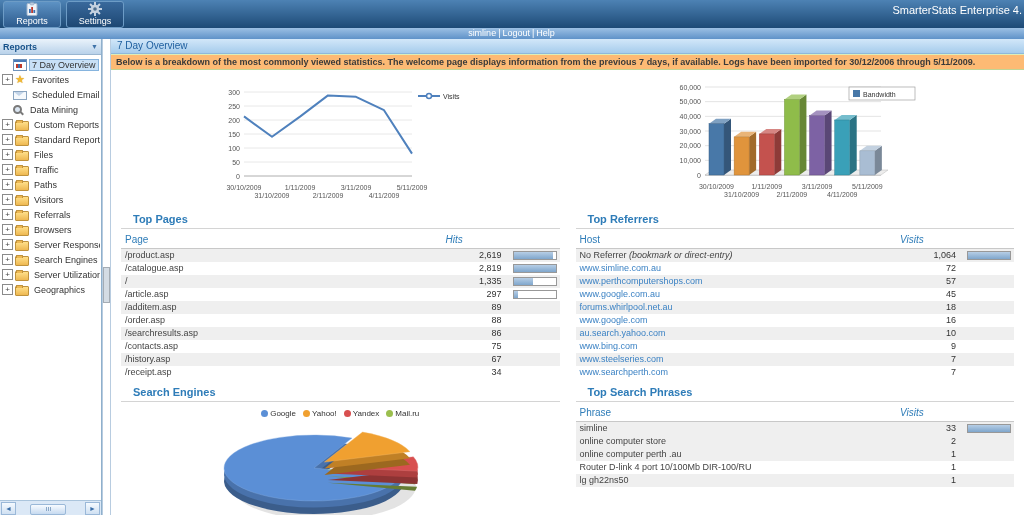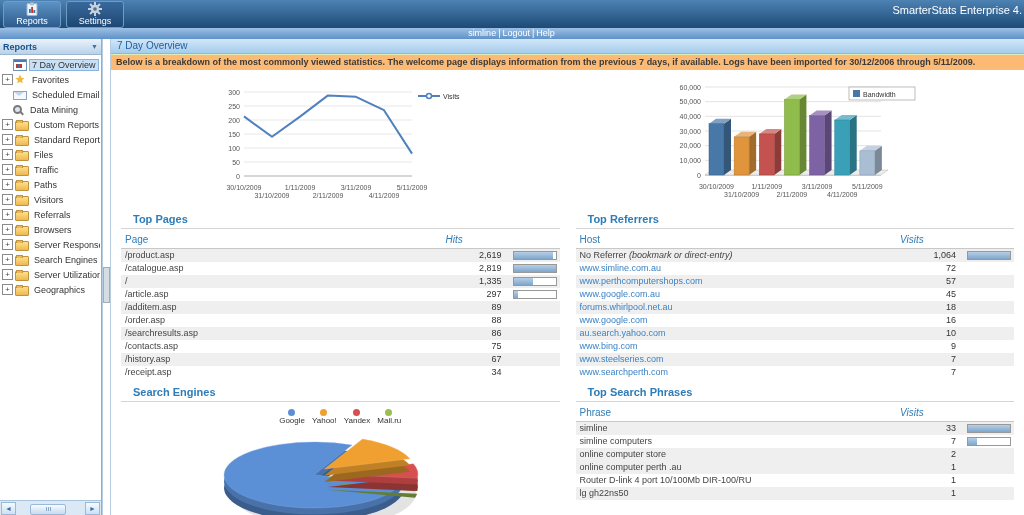--- a/index.html
+++ b/index.html
@@ -78,21 +78,21 @@
   table.stat th.b{width:50px;}
   table.stat td{padding:2px 2px 2px 4px;color:#444;line-height:9px;height:9px;white-space:nowrap;overflow:hidden;}
   table.stat tr.alt{background:#efefef;}
   table.stat td.v{text-align:right;color:#333;}
   .barwrap{width:42px;height:7px;border:1px solid #989898;background:#fff;margin-left:5px;}
   .barfill{height:100%;background:linear-gradient(#b6cee6,#7fa6cc);}
   a.hostlink{color:#3b82c4;text-decoration:none;cursor:pointer;}
   .note{font-style:italic;}
   .pielegend{display:flex;justify-content:center;gap:7px;font-size:8px;color:#333;padding:6px 0 2px 0;}
   .pielegend .dot{width:7px;height:7px;border-radius:50%;display:inline-block;margin-right:2px;}
-  .pie-item{display:flex;align-items:center;flex-direction:column;}
+  .pie-item{display:flex;align-items:center;}
 </style>
 </head>
 <body>
 
 <div class="topbar">
   <div class="tab active">
     <span class="tabicon">
       <svg width="14" height="14" viewBox="0 0 14 14">
         <rect x="2" y="1.5" width="10" height="12" rx="1" fill="#eef3f8" stroke="#9fb4cc"></rect>
         <rect x="5" y="0.5" width="4" height="2.5" rx="1" fill="#b9cadd" stroke="#8aa0bc" stroke-width="0.5"></rect>
@@ -513,29 +513,20 @@
             <tbody>
                 <tr class="alt">
                   <td><span>simline</span></td>
                   <td class="v">33</td>
                   <td class="b">
                     <div class="barwrap">
                       <div class="barfill" style="width: 100%;"></div>
                     </div>
                   </td>
                 </tr>
-                <tr>
-                  <td><span>simline computers</span></td>
-                  <td class="v">7</td>
-                  <td class="b">
-                    <div class="barwrap">
-                      <div class="barfill" style="width: 21%;"></div>
-                    </div>
-                  </td>
-                </tr>
                 <tr class="alt">
                   <td><span>online computer store</span></td>
                   <td class="v">2</td>
                   <td class="b"></td>
                 </tr>
                 <tr class="alt">
                   <td><span>online computer perth .au</span></td>
                   <td class="v">1</td>
                   <td class="b"></td>
                 </tr>

